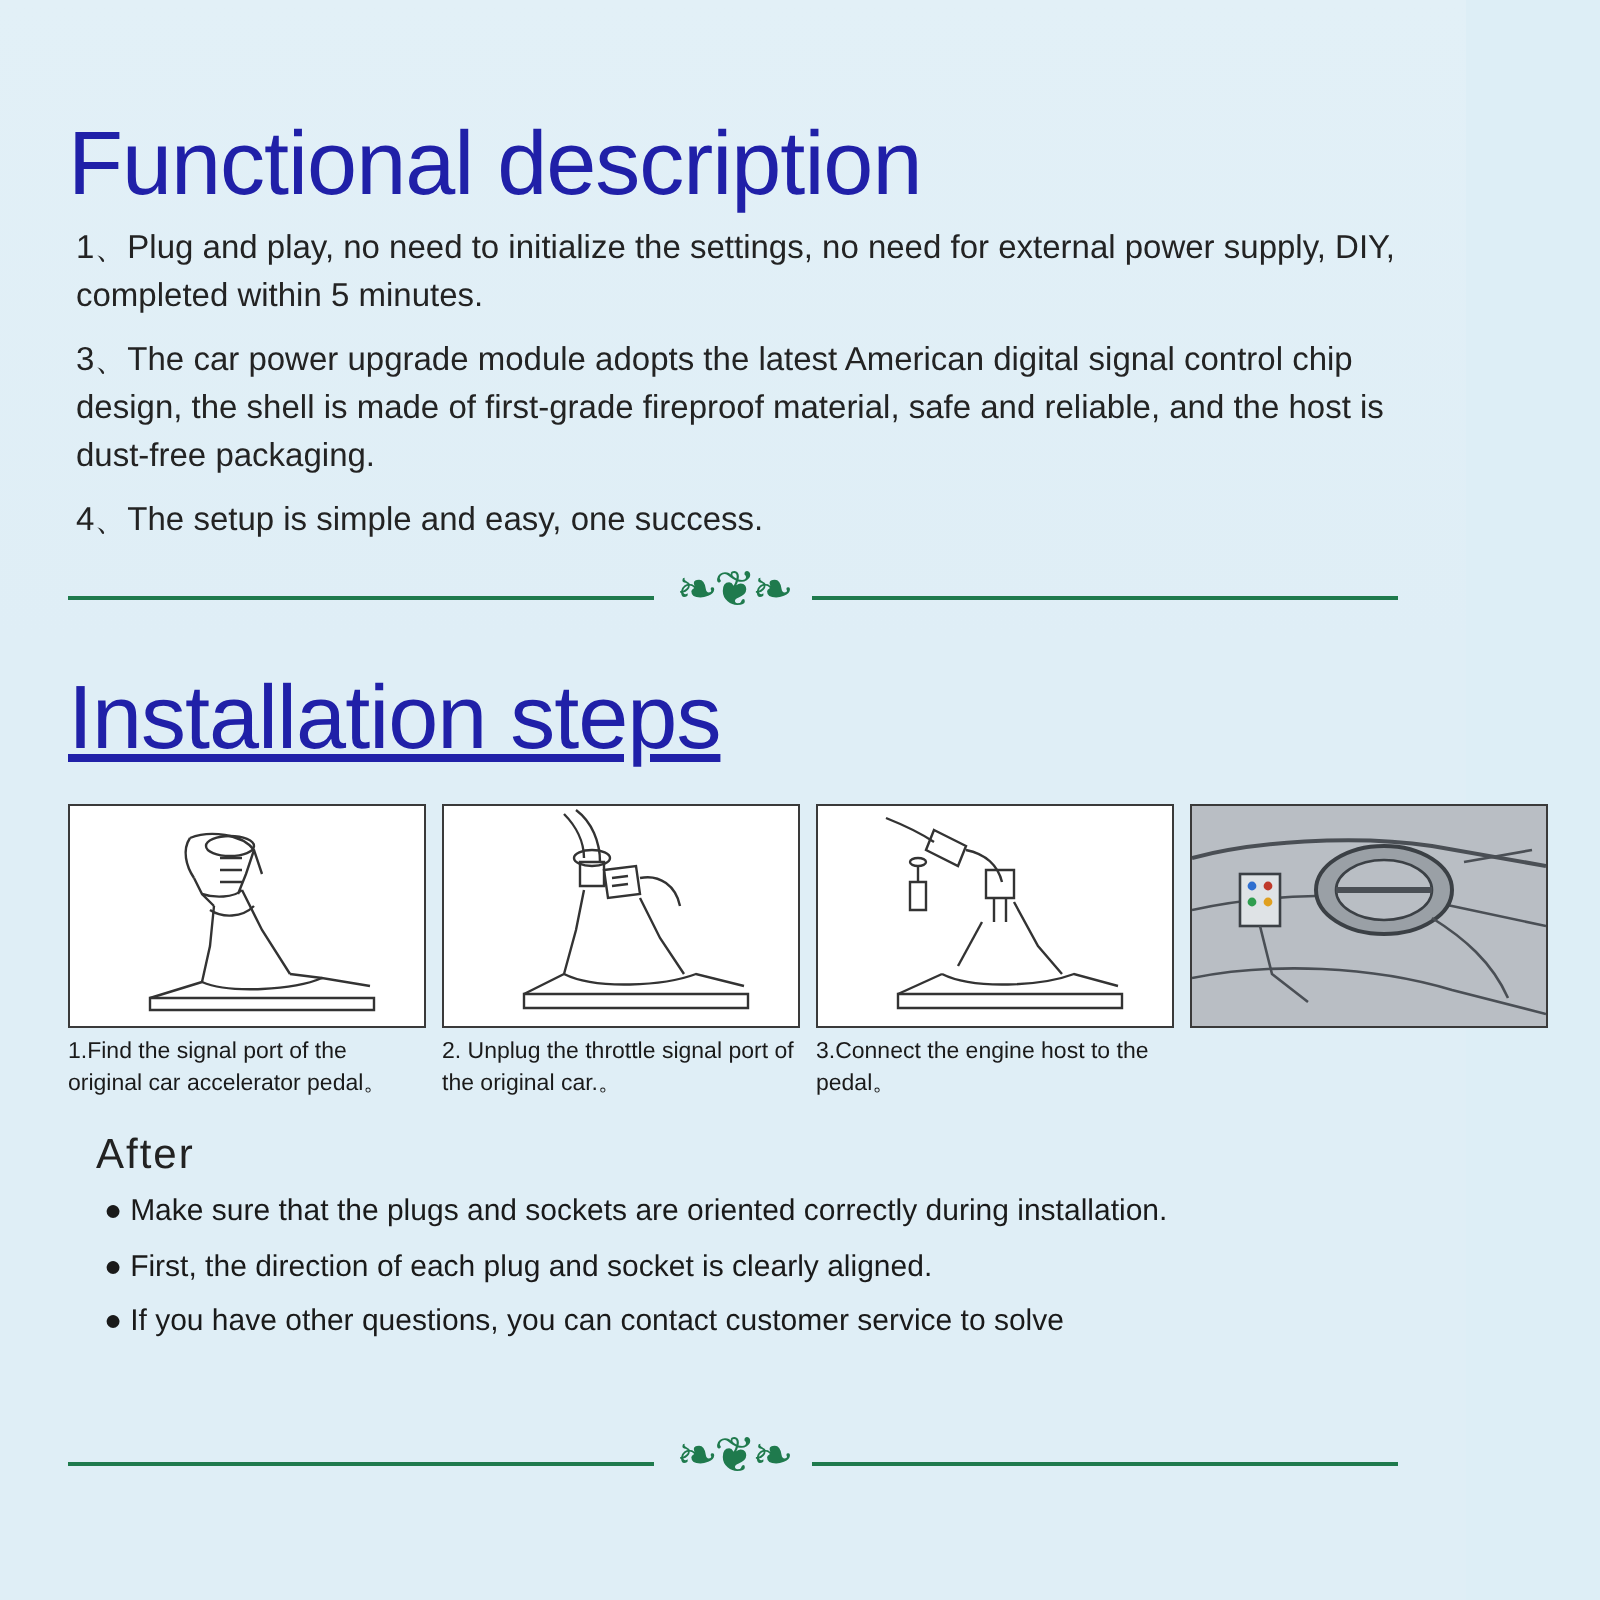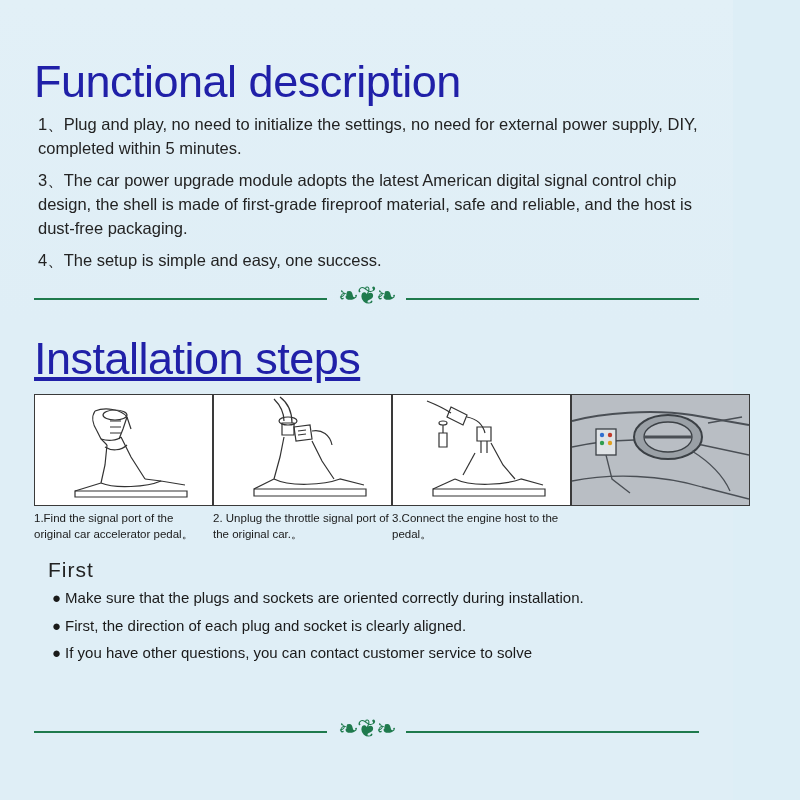--- a/index.html
+++ b/index.html
@@ -61,22 +61,22 @@
     left: 50%;
     top: -4px;
     transform: translateX(-50%);
     color: #1f7a4d;
     font-size: 25px;
     line-height: 1;
     letter-spacing: -2px;
   }
   .steps {
     display: flex;
-    gap: 0;
-    margin-top: 12px;
+    gap: 8px;
+    margin-top: 20px;
   }
   .step {
     width: 179px;
   }
   .step-img {
     width: 179px;
     height: 112px;
     border: 1px solid #3a3a3a;
     background: #ffffff;
     box-sizing: border-box;
@@ -225,21 +225,21 @@
             <path d="M120 56 C136 66 150 78 158 96"></path>
             <path d="M0 86 C40 78 90 80 130 92 L177 104"></path>
             <path d="M136 28 L170 22"></path>
           </g>
         </svg>
       </div>
     </div>
 
   </div>
 
-  <div class="tips-title">First</div>
+  <div class="tips-title">After</div>
 
   <div>
     <div class="tip"><span class="bullet">●</span><span>Make sure that the plugs and sockets are oriented correctly during installation.</span></div>
     <div class="tip"><span class="bullet">●</span><span>First, the direction of each plug and socket is clearly aligned.</span></div>
     <div class="tip"><span class="bullet">●</span><span>If you have other questions, you can contact customer service to solve</span></div>
   </div>
 
   <div class="sep bottom-sep">
     <div class="line left"></div>
     <div class="line right"></div>

